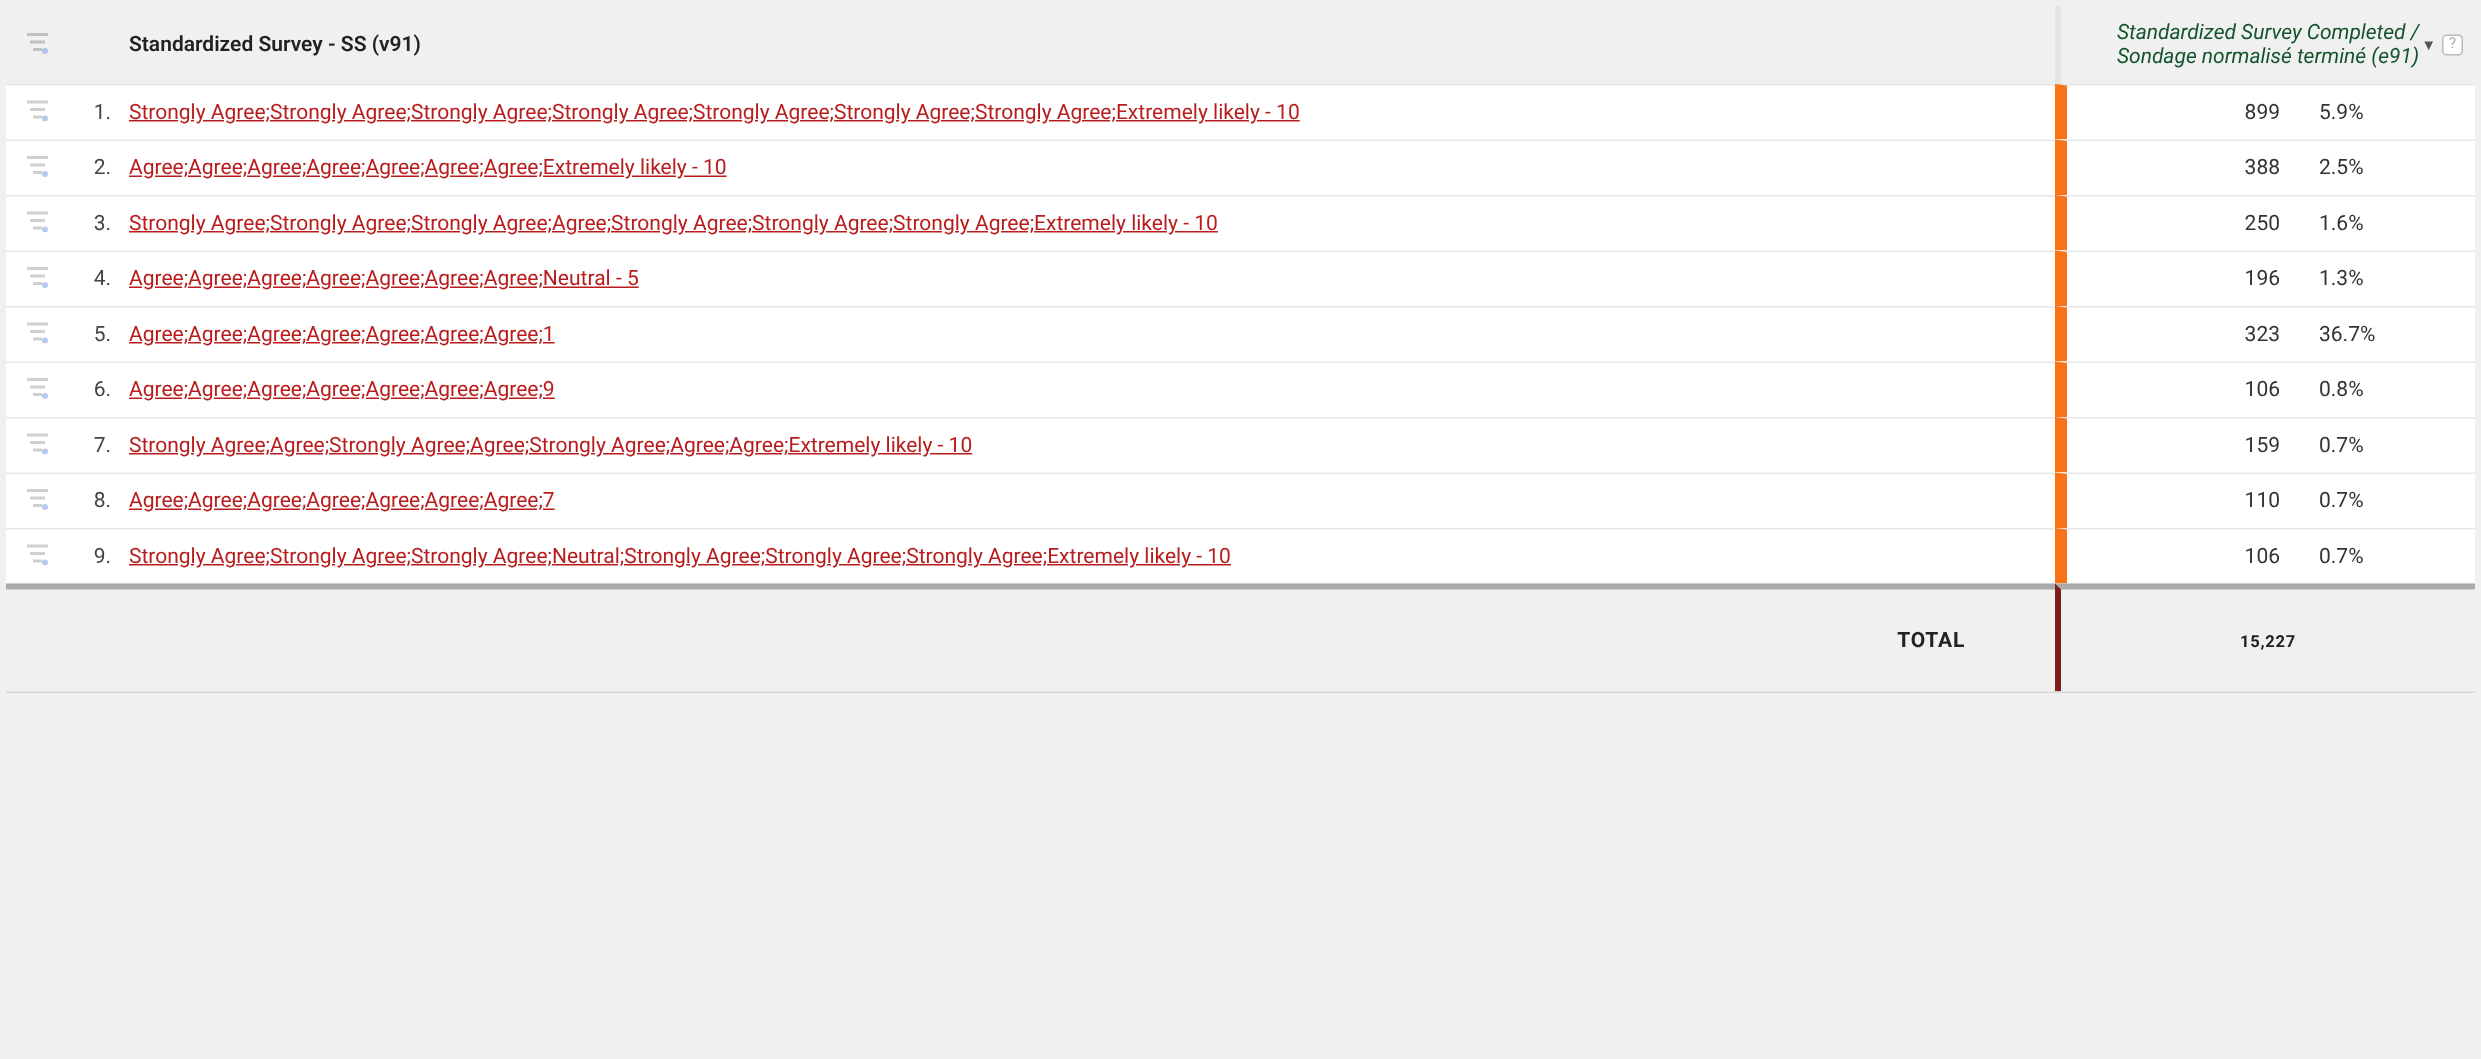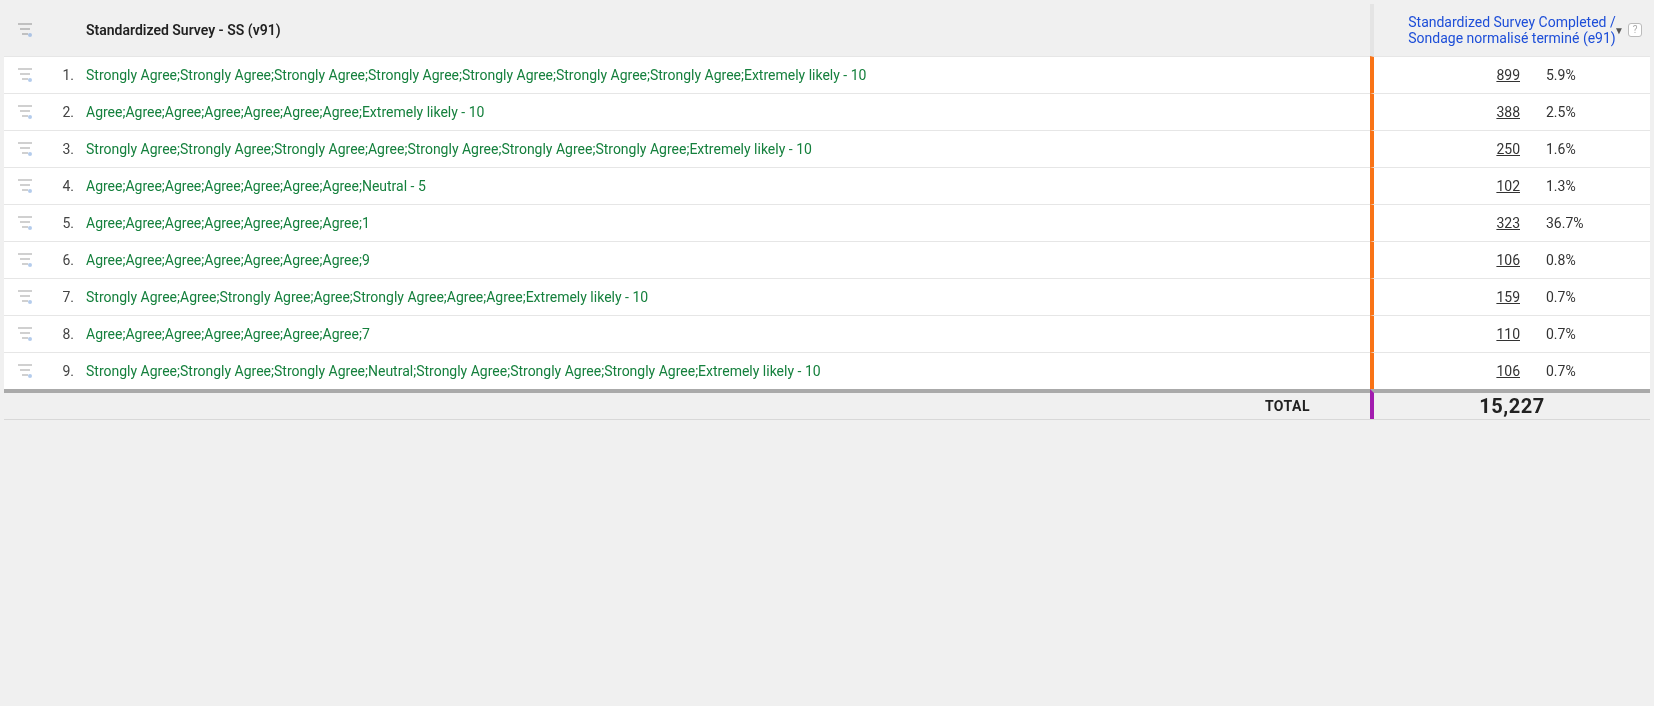--- a/index.html
+++ b/index.html
@@ -48,25 +48,26 @@
     }
     .metric-header-cell {
       width: 280px;
       border-left: 4px solid #e4e4e4;
       background: #f0f0f0;
       text-align: center;
       position: relative;
       padding: 10px 24px !important;
     }
     .metric-header-cell a {
-      color: #1d4ed8;
+      color: #14532d;
       text-decoration: none;
       font-weight: 400;
       cursor: pointer;
       display: inline-block;
+      font-style: italic;
     }
     .sort-help {
       position: absolute;
       right: 8px;
       top: 50%;
       transform: translateY(-50%);
       display: flex;
       align-items: center;
       gap: 4px;
       color: #888;
@@ -87,53 +88,53 @@
     .data-row {
       background: #fff;
       border-top: 1px solid #e6e6e6;
     }
     .data-row td {
       padding: 10px 6px;
       vertical-align: middle;
       border-top: 1px solid #e6e6e6;
     }
     .data-row .label-cell {
-      color: #15803d;
+      color: #b91c1c;
+      text-decoration: underline;
     }
     .value-col {
       text-align: right;
       padding-right: 20px !important;
       width: 170px;
     }
     .pct-col {
       padding-right: 14px !important;
       width: 110px;
     }
     .metric-group-left {
-      border-left: 4px solid #f97316;
-      text-decoration: underline;
+      border-left: 8px solid #f97316;
     }
     .total-row {
       background: #f0f0f0;
     }
     .total-row td {
       border-top: 4px solid #aaa;
-      padding: 1px 6px;
+      padding: 26px 6px;
       font-weight: 700;
       color: #222;
       letter-spacing: 0.5px;
     }
     .total-label {
       text-align: right;
       padding-right: 60px !important;
     }
     .total-value {
-      border-left: 4px solid #a21caf;
+      border-left: 4px solid #7f1d1d;
       text-align: center;
-      font-size: 20px;
+      font-size: 11px;
     }
     .below-total td {
       background: #f0f0f0;
       border-top: 1px solid #d8d8d8;
       height: 36px;
     }
   </style>
 </head>
 <body>
 
@@ -221,21 +222,21 @@
         <svg width="16" height="16" viewBox="0 0 16 16">
           <rect x="1" y="2" width="14" height="2" fill="#999"></rect>
           <rect x="3" y="7" width="10" height="2" fill="#999"></rect>
           <rect x="5" y="12" width="6" height="2" fill="#999"></rect>
           <circle cx="13" cy="14" r="2" fill="#5b8fd6"></circle>
         </svg>
       </span>
     </td>
     <td class="num-cell">4.</td>
     <td class="label-cell">Agree;Agree;Agree;Agree;Agree;Agree;Agree;Neutral - 5</td>
-    <td class="value-col metric-group-left">102</td>
+    <td class="value-col metric-group-left">196</td>
     <td class="pct-col">1.3%</td>
   </tr>
 
   <tr class="data-row">
     <td class="icon-cell">
       <span class="filter-icon">
         <svg width="16" height="16" viewBox="0 0 16 16">
           <rect x="1" y="2" width="14" height="2" fill="#999"></rect>
           <rect x="3" y="7" width="10" height="2" fill="#999"></rect>
           <rect x="5" y="12" width="6" height="2" fill="#999"></rect>

